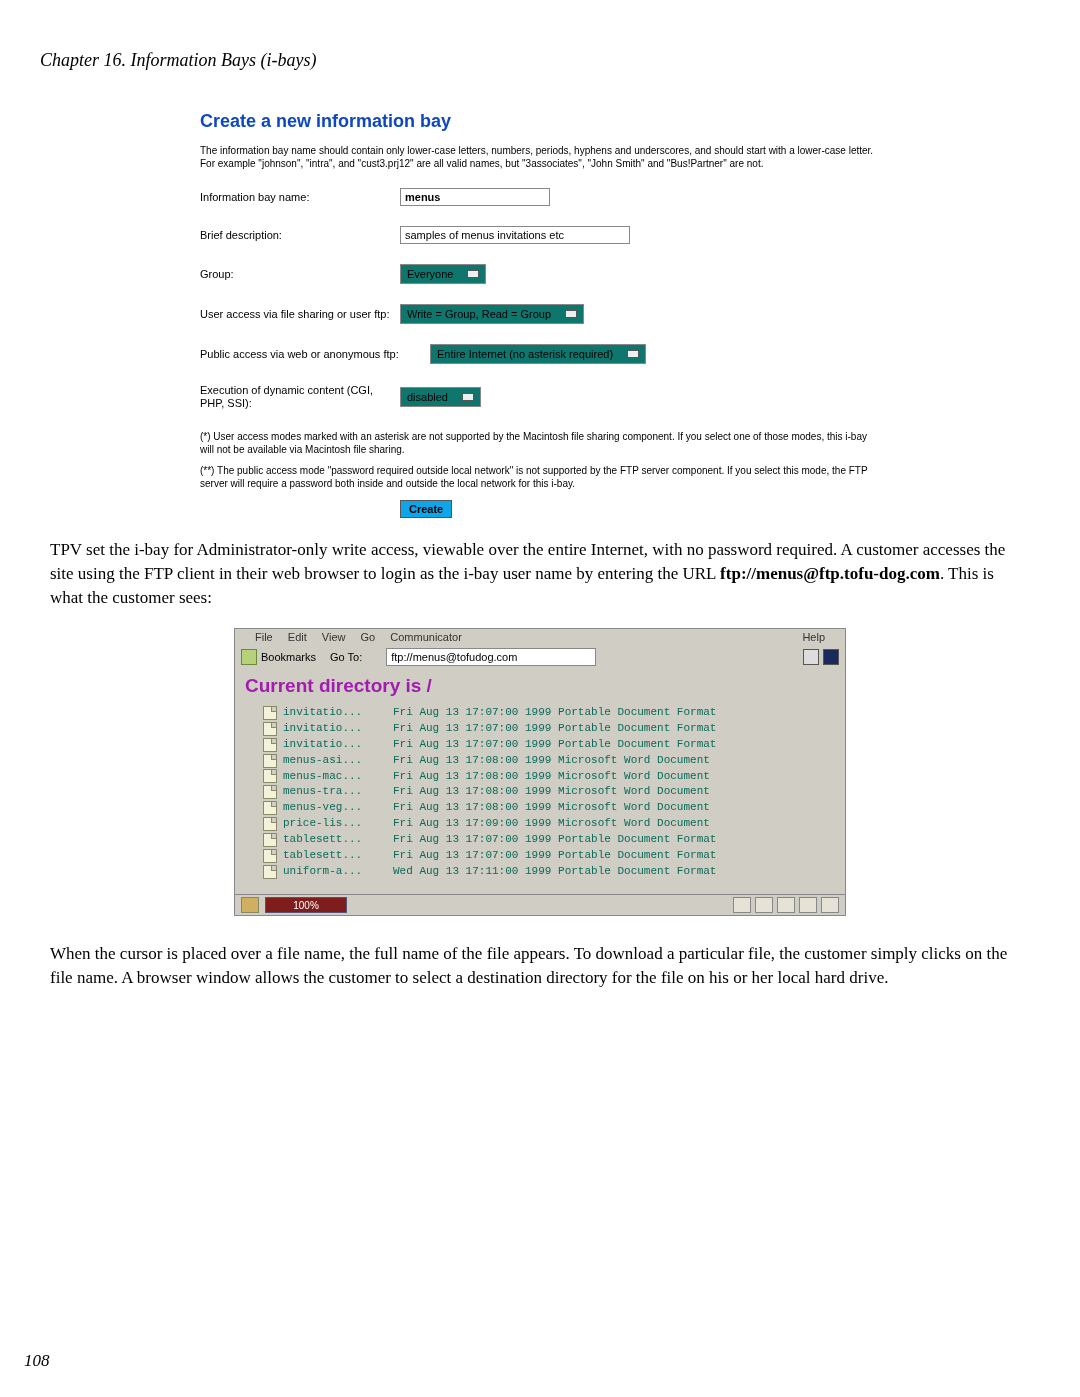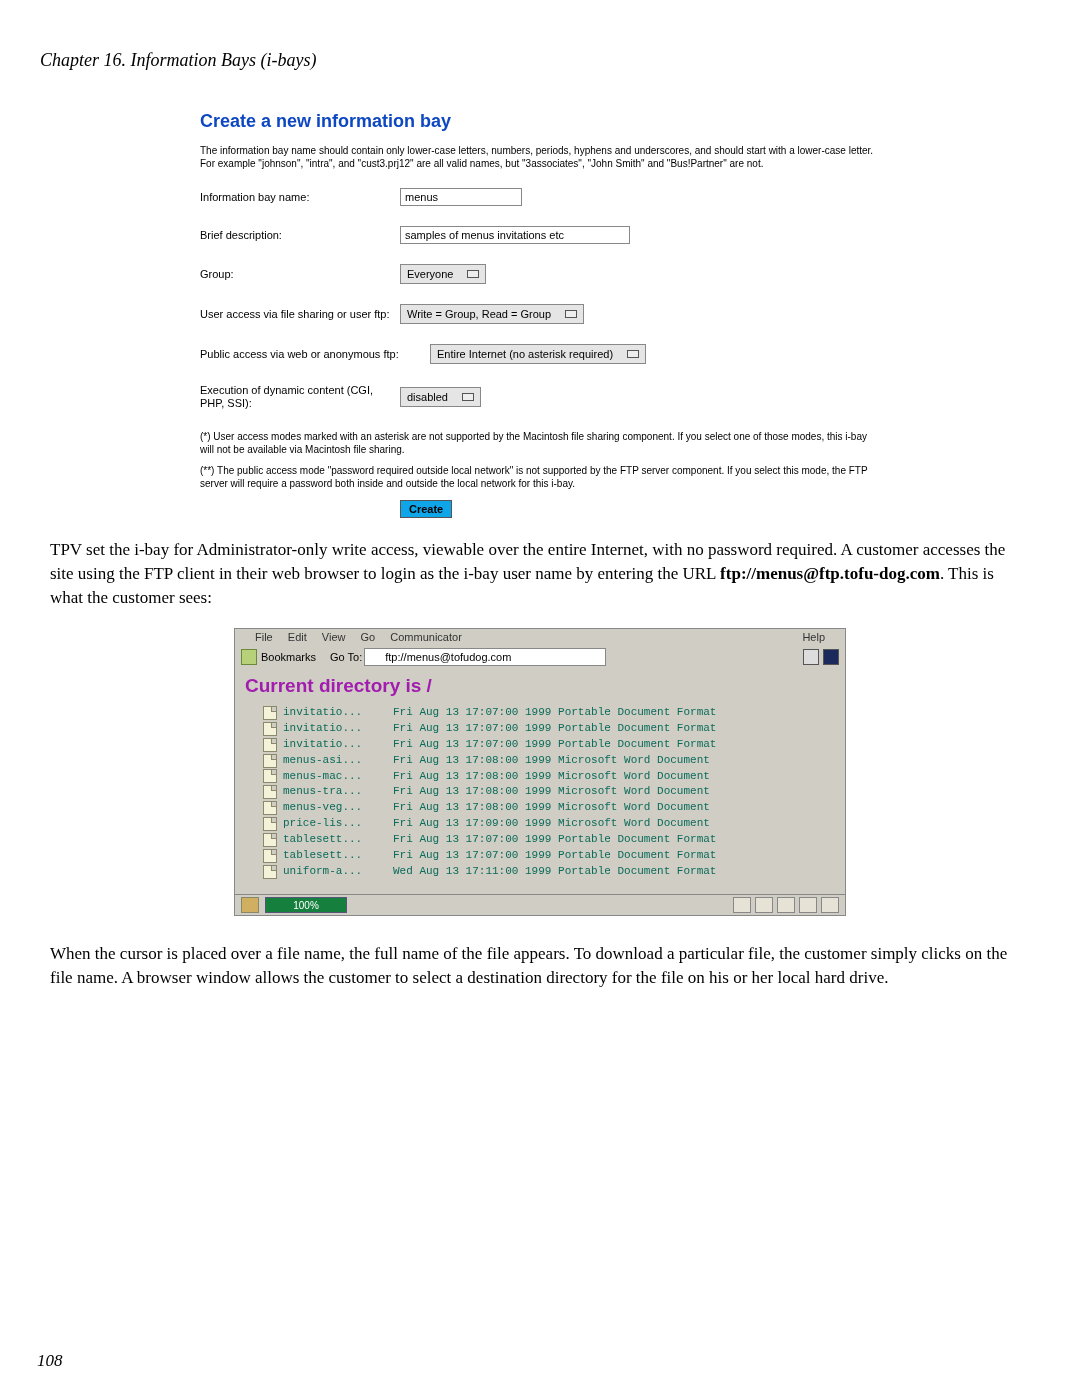--- a/index.html
+++ b/index.html
@@ -4,64 +4,64 @@
 <style>
   html,body{margin:0;padding:0;background:#fff;font-family:"Times New Roman",serif;color:#000}
   .page{width:1080px;height:1397px;position:relative;box-sizing:border-box;padding:50px 40px 0 40px}
   .chapter{font-style:italic;font-size:18px;margin-bottom:40px}
   .panel1{margin:0 auto 20px auto;width:680px;background:#fff;font-family:Arial,Helvetica,sans-serif;font-size:11px;color:#000}
   .panel1 h1{color:#0d47c2;font-size:18px;font-weight:700;margin:0 0 12px 0}
   .intro{font-size:10px;line-height:1.3;margin-bottom:18px}
   .formrow{display:flex;align-items:center;margin-bottom:20px}
   .formrow .lbl{width:200px;font-size:11px}
   .tinput{border:1px solid #888;height:18px;padding:1px 4px;font-family:Arial;font-size:11px;background:#fff;box-sizing:border-box}
-  .sel{border:1px solid #888;height:20px;padding:1px 6px;font-family:Arial;font-size:11px;background:#e5e5e5;display:inline-flex;align-items:center;box-sizing:border-box}
+  .sel{border:1px solid #888;height:20px;padding:1px 6px;font-family:Arial;font-size:11px;background:#0f766e;display:inline-flex;align-items:center;box-sizing:border-box}
   .sel .chev{margin-left:14px;width:10px;height:6px;border:1px solid #555;background:#eee}
   .notes{font-size:10px;line-height:1.3;margin-top:4px}
   .createbtn{display:inline-block;border:1px solid #555;background:#0ea5e9;padding:2px 8px;font-family:Arial;font-size:11px;font-weight:700;margin-left:200px;margin-top:10px}
   .bodytext{font-size:17px;line-height:1.4;margin:0 10px 10px 10px}
   .bodytext .bold{font-weight:700}
 
   .panel2{margin:18px auto 26px auto;width:610px;background:#cfcdc4;border:1px solid #888;font-family:Arial,Helvetica,sans-serif;font-size:11px}
   .menubar{display:flex;justify-content:space-between;padding:2px 20px;font-size:11px;color:#333}
   .menubar .left span{margin-right:12px}
   .toolbar{display:flex;align-items:center;padding:3px 6px;font-size:11px}
   .bmicon{width:14px;height:14px;background:#b7d17a;border:1px solid #6a8a3a;margin-right:4px;display:inline-block}
-  .urlinput{border:1px solid #888;background:#fff;height:16px;padding:0 20px;font-size:11px;margin-left:2px;width:200px}
+  .urlinput{border:1px solid #888;background:#fff;height:16px;padding:0 4px;font-size:11px;margin-left:24px;width:200px}
   .rtool{margin-left:auto;display:flex;gap:4px}
   .rtool .sq{width:14px;height:14px;border:1px solid #555;background:#1b2a5a}
   .rtool .sq2{width:14px;height:14px;border:1px solid #555;background:#ddd}
   .dirhdr{font-weight:700;padding:6px 10px 8px 10px;font-size:19px;color:#a21caf}
   .flist{padding:0 10px 14px 28px}
   .frow{display:flex;align-items:center;font-family:"Courier New",monospace;font-size:11px;color:#0a6b5a;line-height:1.45}
   .ficon{width:12px;height:12px;border:1px solid #8a8a6a;background:#f4f2d8;margin-right:6px;display:inline-block;position:relative}
   .ficon::after{content:"";position:absolute;top:0;right:0;width:4px;height:4px;background:#cfcdc4;border-left:1px solid #8a8a6a;border-bottom:1px solid #8a8a6a}
   .fname{color:#0a6b5a;width:110px;display:inline-block}
   .finfo{color:#0a6b5a}
   .status{display:flex;align-items:center;border-top:1px solid #888;padding:2px 6px}
   .status .lock{width:16px;height:14px;background:#d0b060;border:1px solid #886;}
-  .status .bar{margin-left:6px;width:80px;height:14px;background:#15803d;border:1px solid #557;display:flex;align-items:center;justify-content:center;color:#fff;font-size:10px}
+  .status .bar{margin-left:6px;width:80px;height:14px;background:#7f1d1d;border:1px solid #557;display:flex;align-items:center;justify-content:center;color:#fff;font-size:10px}
   .status .right{margin-left:auto;display:flex;gap:4px}
   .status .ic{width:16px;height:14px;border:1px solid #888;background:#e6e3d6}
 
-  .pgnum{position:absolute;left:37px;bottom:26px;font-style:italic;font-size:17px}
+  .pgnum{position:absolute;left:24px;bottom:26px;font-style:italic;font-size:17px}
 </style>
 </head>
 <body>
 <div class="page">
 
 <div class="chapter">Chapter 16. Information Bays (i-bays)</div>
 
 <div class="panel1">
   <h1>Create a new information bay</h1>
   <div class="intro">The information bay name should contain only lower-case letters, numbers, periods, hyphens and underscores, and should start with a lower-case letter. For example "johnson", "intra", and "cust3.prj12" are all valid names, but "3associates", "John Smith" and "Bus!Partner" are not.</div>
 
   <div class="formrow">
     <div class="lbl">Information bay name:</div>
-    <input class="tinput" style="width: 122px;" value="menus">
+    <input class="tinput" style="width: 150px; font-weight: bold;" value="menus">
   </div>
   <div class="formrow">
     <div class="lbl">Brief description:</div>
     <input class="tinput" style="width: 230px;" value="samples of menus invitations etc">
   </div>
   <div class="formrow">
     <div class="lbl">Group:</div>
     <div class="sel">
       <span>Everyone</span>
       <span class="chev"></span>

